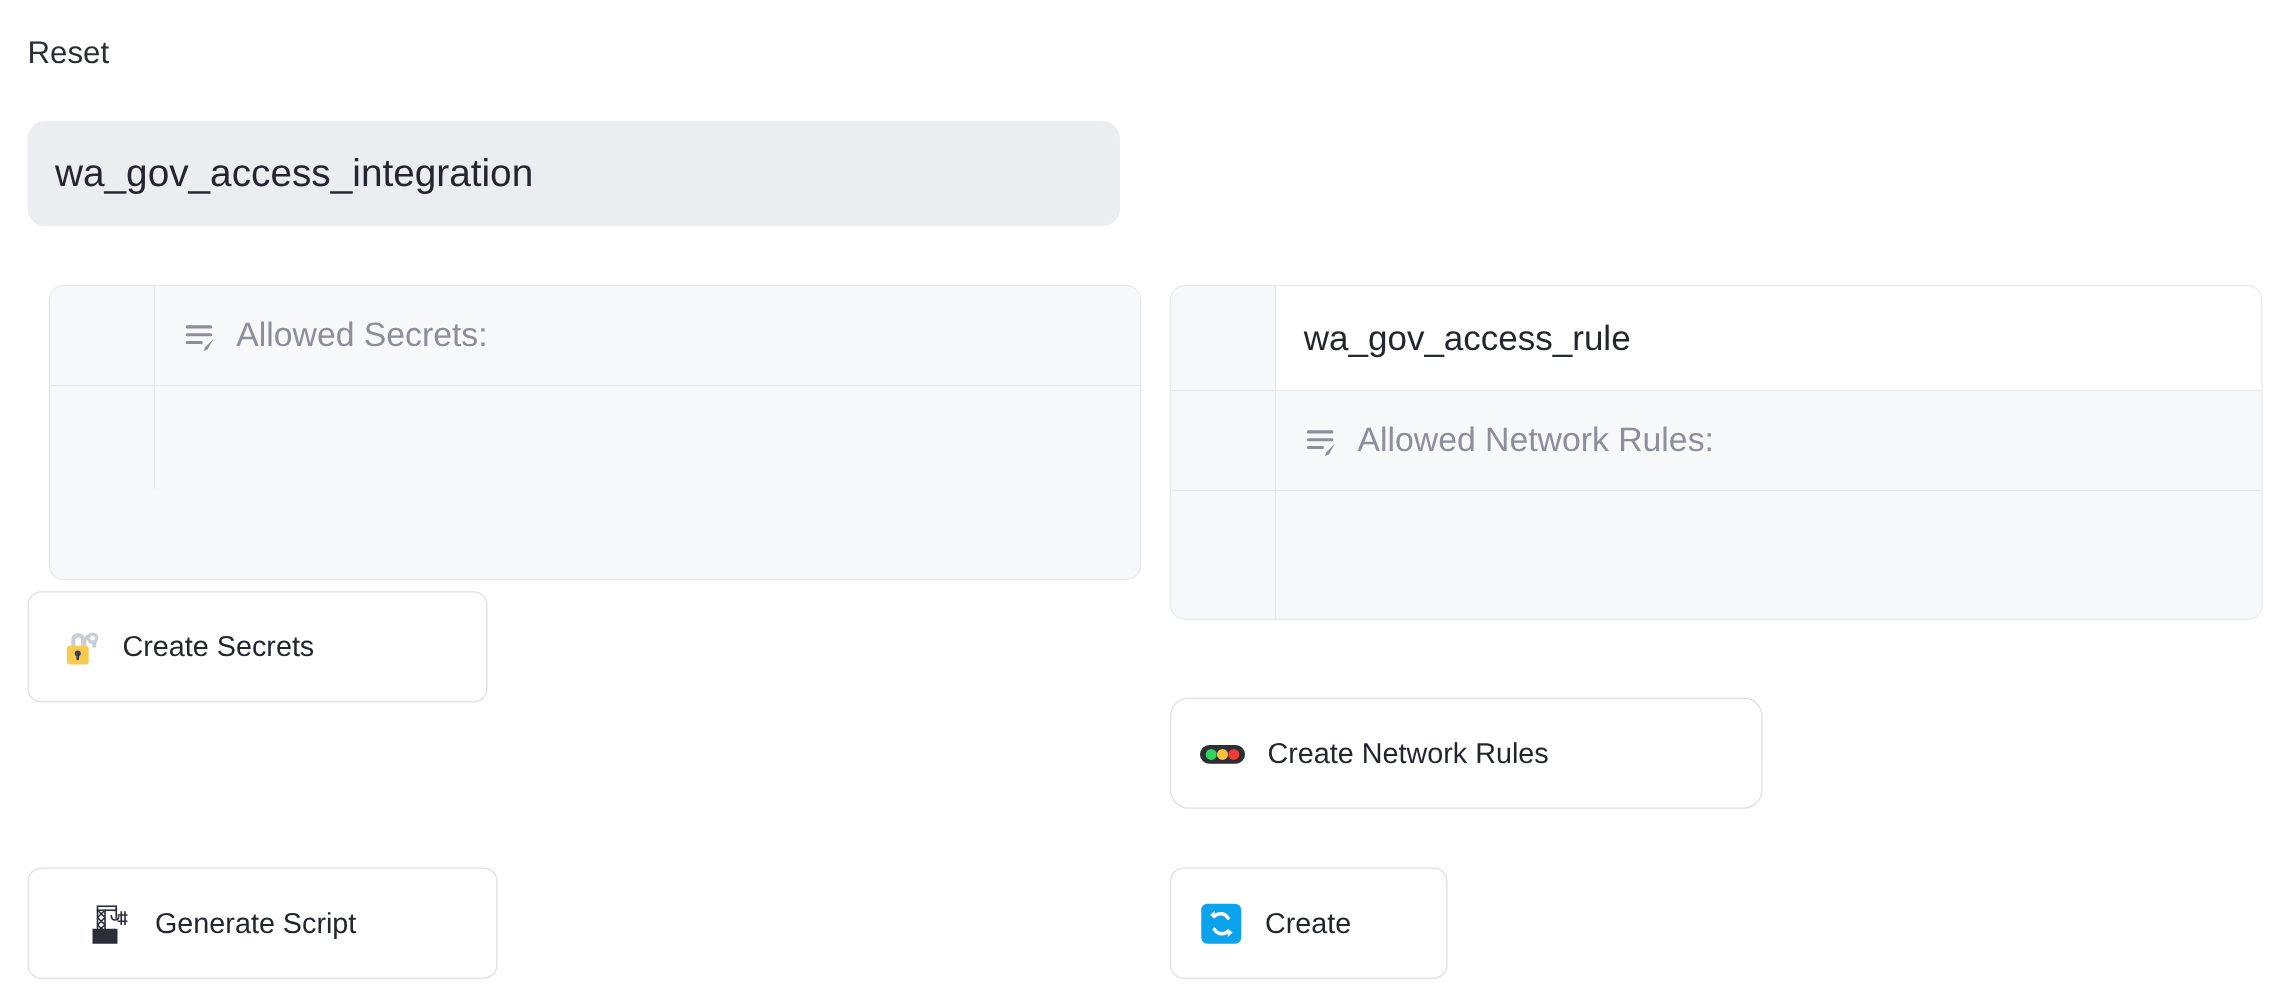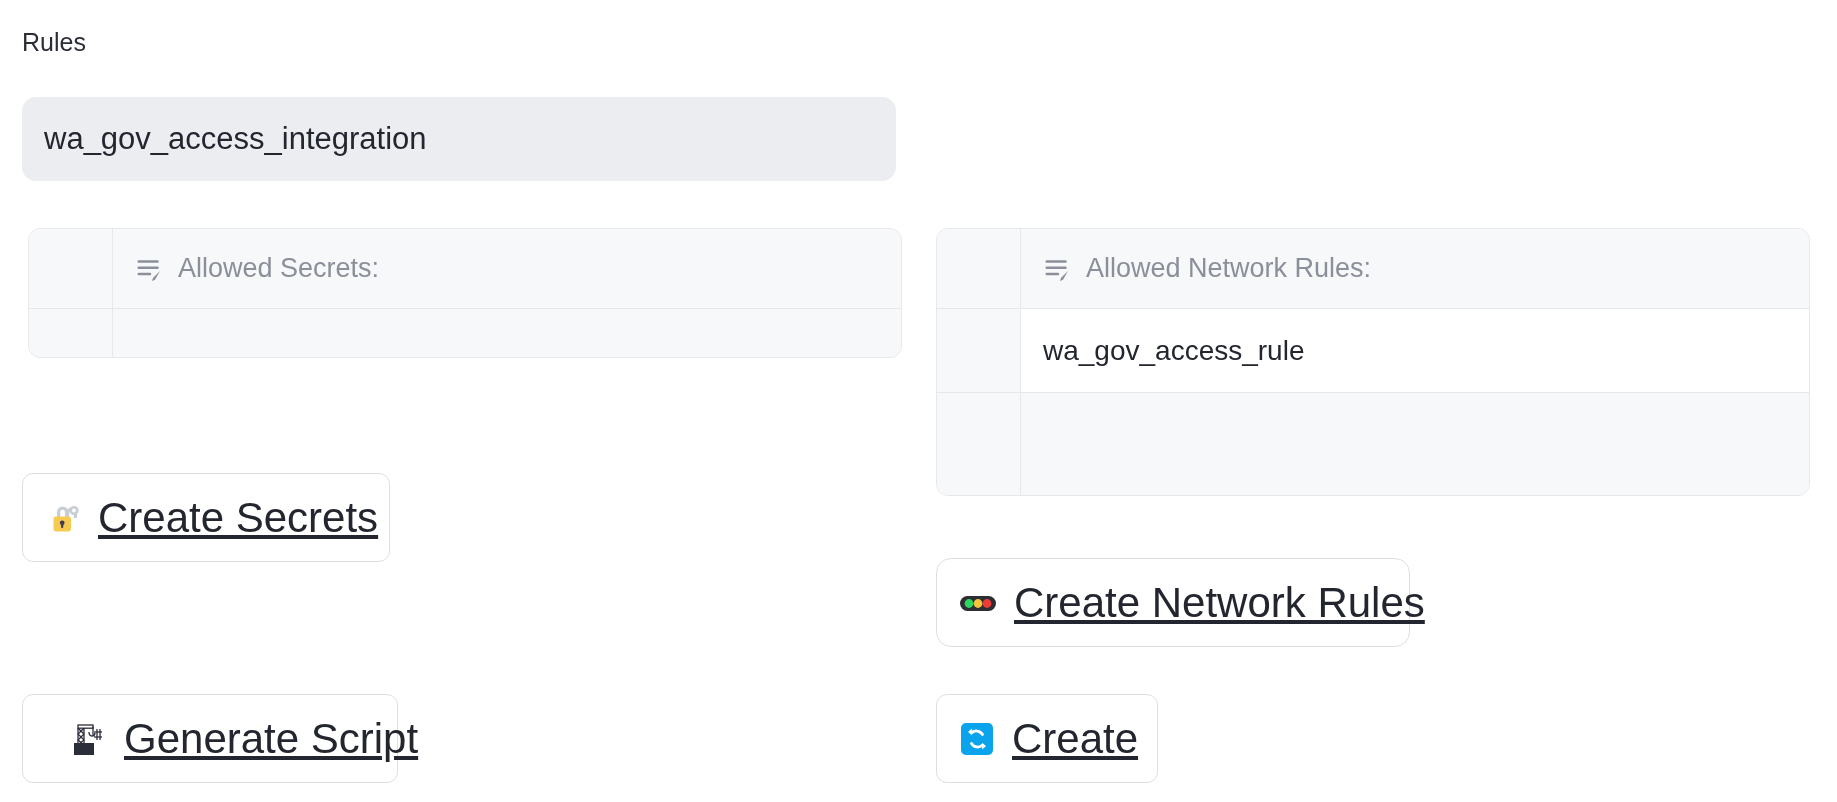--- a/index.html
+++ b/index.html
@@ -46,24 +46,24 @@
   
   .table {
     position: absolute;
     box-sizing: border-box;
     border: 1px solid #e6e8ec;
     border-radius: 12px;
     background: #f7f8fa;
     overflow: hidden;
   }
   .table-secrets {
-    left: 28px;
+    left: 39px;
     top: 228px;
     width: 874px;
-    height: 130px;
+    height: 236px;
   }
   .table-network {
     left: 936px;
     top: 228px;
     width: 874px;
     height: 268px;
   }
   .trow {
     display: flex;
     width: 100%;
@@ -126,40 +126,39 @@
     background: #ffffff;
     border: 1px solid #dcdfe4;
     border-radius: 11px;
     padding: 0 20px;
     cursor: pointer;
     font-family: "Liberation Sans", sans-serif;
     color: #23262f;
     white-space: nowrap;
   }
   .btn-label {
-    font-size: 42px;
+    font-size: 23px;
     line-height: 1;
     margin-left: 15px;
-    text-decoration: underline;
   }
   .btn-icon {
     flex: 0 0 auto;
     display: inline-flex;
     align-items: center;
     justify-content: center;
   }
   .btn-create-secrets  { left: 22px;  top: 473px; width: 368px; height: 89px; }
   .btn-generate-script { left: 22px;  top: 694px; width: 376px; height: 89px; padding-left: 46px; }
   .btn-create-network  { left: 936px; top: 558px; width: 474px; height: 89px; border-radius: 15px; }
   .btn-reset           { left: 936px; top: 694px; width: 222px; height: 89px; }
 </style>
 </head>
 <body>
 
-<div class="name-label">Rules</div>
+<div class="name-label">Reset</div>
 <input class="name-input" type="text" value="wa_gov_access_integration" style="">
 
 <div class="table table-secrets">
   <div class="trow header-row">
     <div class="gutter"></div>
     <div class="cell">
       <span class="edit-list-icon">
         <svg width="30" height="30" viewBox="0 0 24 24" fill="none" stroke="#8a8f99" stroke-width="2" stroke-linecap="round">
           <line x1="3" y1="6" x2="18" y2="6"></line>
           <line x1="3" y1="11" x2="18" y2="11"></line>
@@ -170,37 +169,37 @@
       <span class="header-text">Allowed Secrets:</span>
     </div>
   </div>
   <div class="trow empty-row">
     <div class="gutter"></div>
     <div class="cell"></div>
   </div>
 </div>
 
 <div class="table table-network">
+  <div class="trow data-row">
+    <div class="gutter"></div>
+    <div class="cell">wa_gov_access_rule</div>
+  </div>
   <div class="trow header-row">
     <div class="gutter"></div>
     <div class="cell">
       <span class="edit-list-icon">
         <svg width="30" height="30" viewBox="0 0 24 24" fill="none" stroke="#8a8f99" stroke-width="2" stroke-linecap="round">
           <line x1="3" y1="6" x2="18" y2="6"></line>
           <line x1="3" y1="11" x2="18" y2="11"></line>
           <line x1="3" y1="16" x2="12" y2="16"></line>
           <path d="M20 13.5 L14.5 19 L13.5 21.5 L16 20.5 Z" fill="#8a8f99" stroke="none"></path>
         </svg>
       </span>
       <span class="header-text">Allowed Network Rules:</span>
     </div>
-  </div>
-  <div class="trow data-row">
-    <div class="gutter"></div>
-    <div class="cell">wa_gov_access_rule</div>
   </div>
   <div class="trow empty-row">
     <div class="gutter"></div>
     <div class="cell"></div>
   </div>
 </div>
 
 <div class="btn btn-create-secrets">
   <span class="btn-icon">
     <svg width="40" height="40" viewBox="0 0 40 40">

